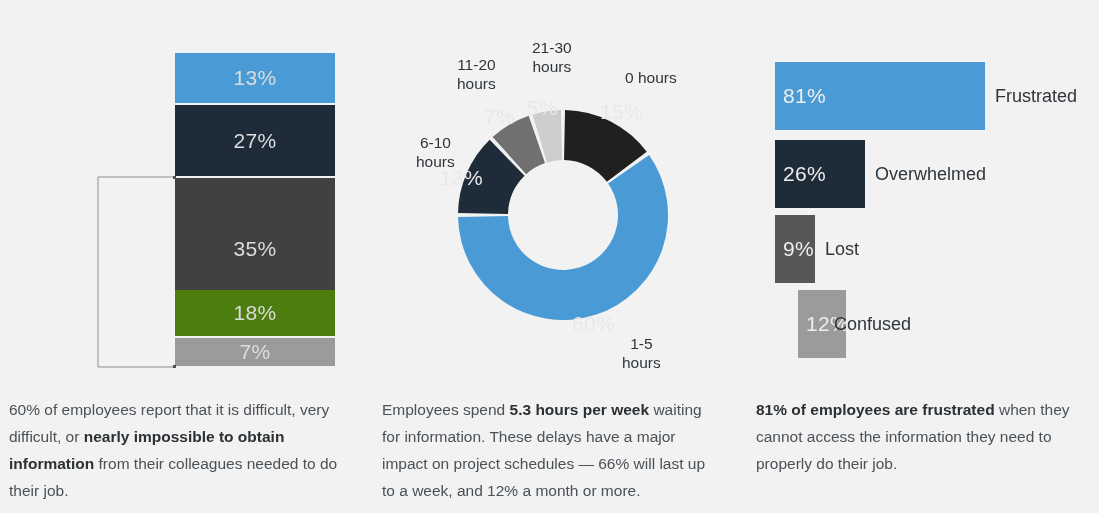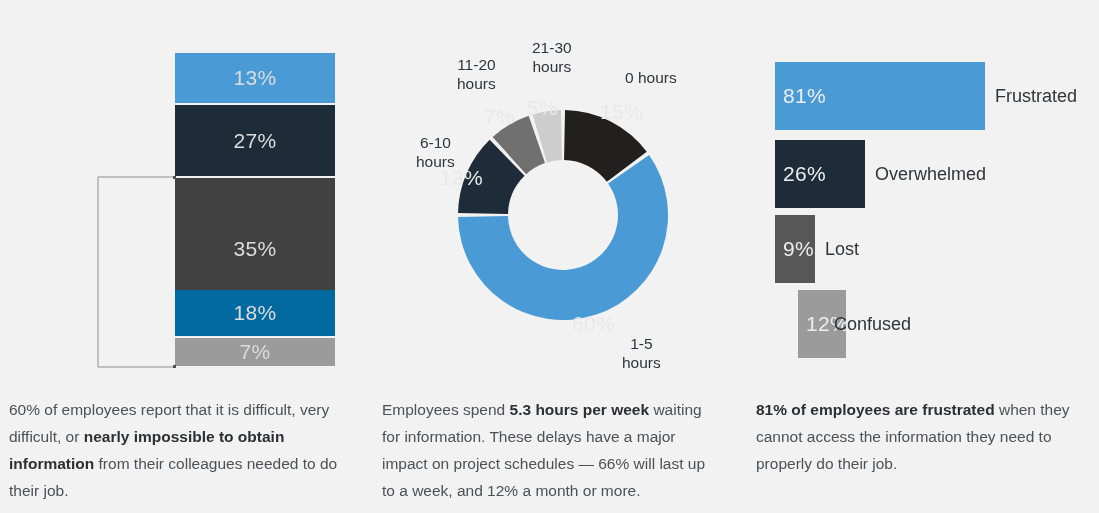--- a/index.html
+++ b/index.html
@@ -159,21 +159,21 @@
     <div class="stacked-wrap" id="stacked-wrap">
         <div class="seg" style="top: 0px; height: 52px; background: rgb(74, 155, 213);">
           <span class="seg-label">13%</span>
         </div>
         <div class="seg" style="top: 52px; height: 73px; background: rgb(30, 43, 56);">
           <span class="seg-label">27%</span>
         </div>
         <div class="seg" style="top: 125px; height: 144px; background: rgb(65, 65, 65);">
           <span class="seg-label">35%</span>
         </div>
-        <div class="seg" style="top: 237px; height: 48px; background: #0369a1;">
+        <div class="seg" style="top: 237px; height: 48px; background: #4d7c0f;">
           <span class="seg-label">18%</span>
         </div>
         <div class="seg" style="top: 285px; height: 28px; background: rgb(155, 155, 155);">
           <span class="seg-label">7%</span>
         </div>
       </div>
 
     <div class="bracket">
       <svg width="80" height="192" viewBox="0 0 80 192">
         <path d="M 79 1 L 2 1 L 2 191 L 79 191" fill="none" stroke="#8b8f93" stroke-width="1"></path>

